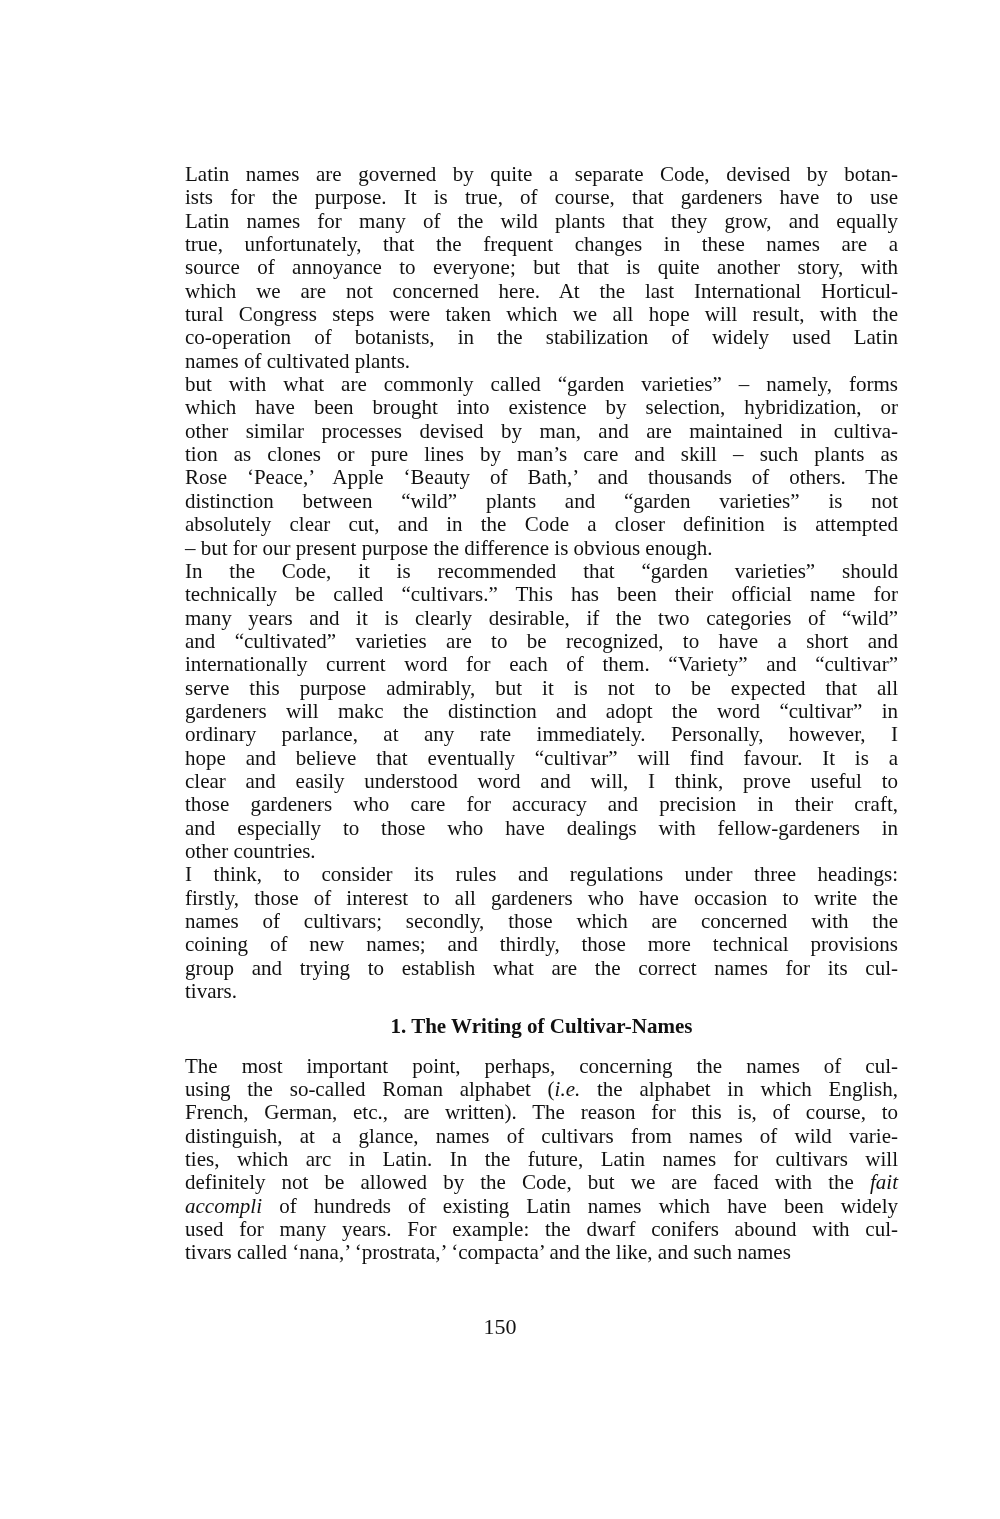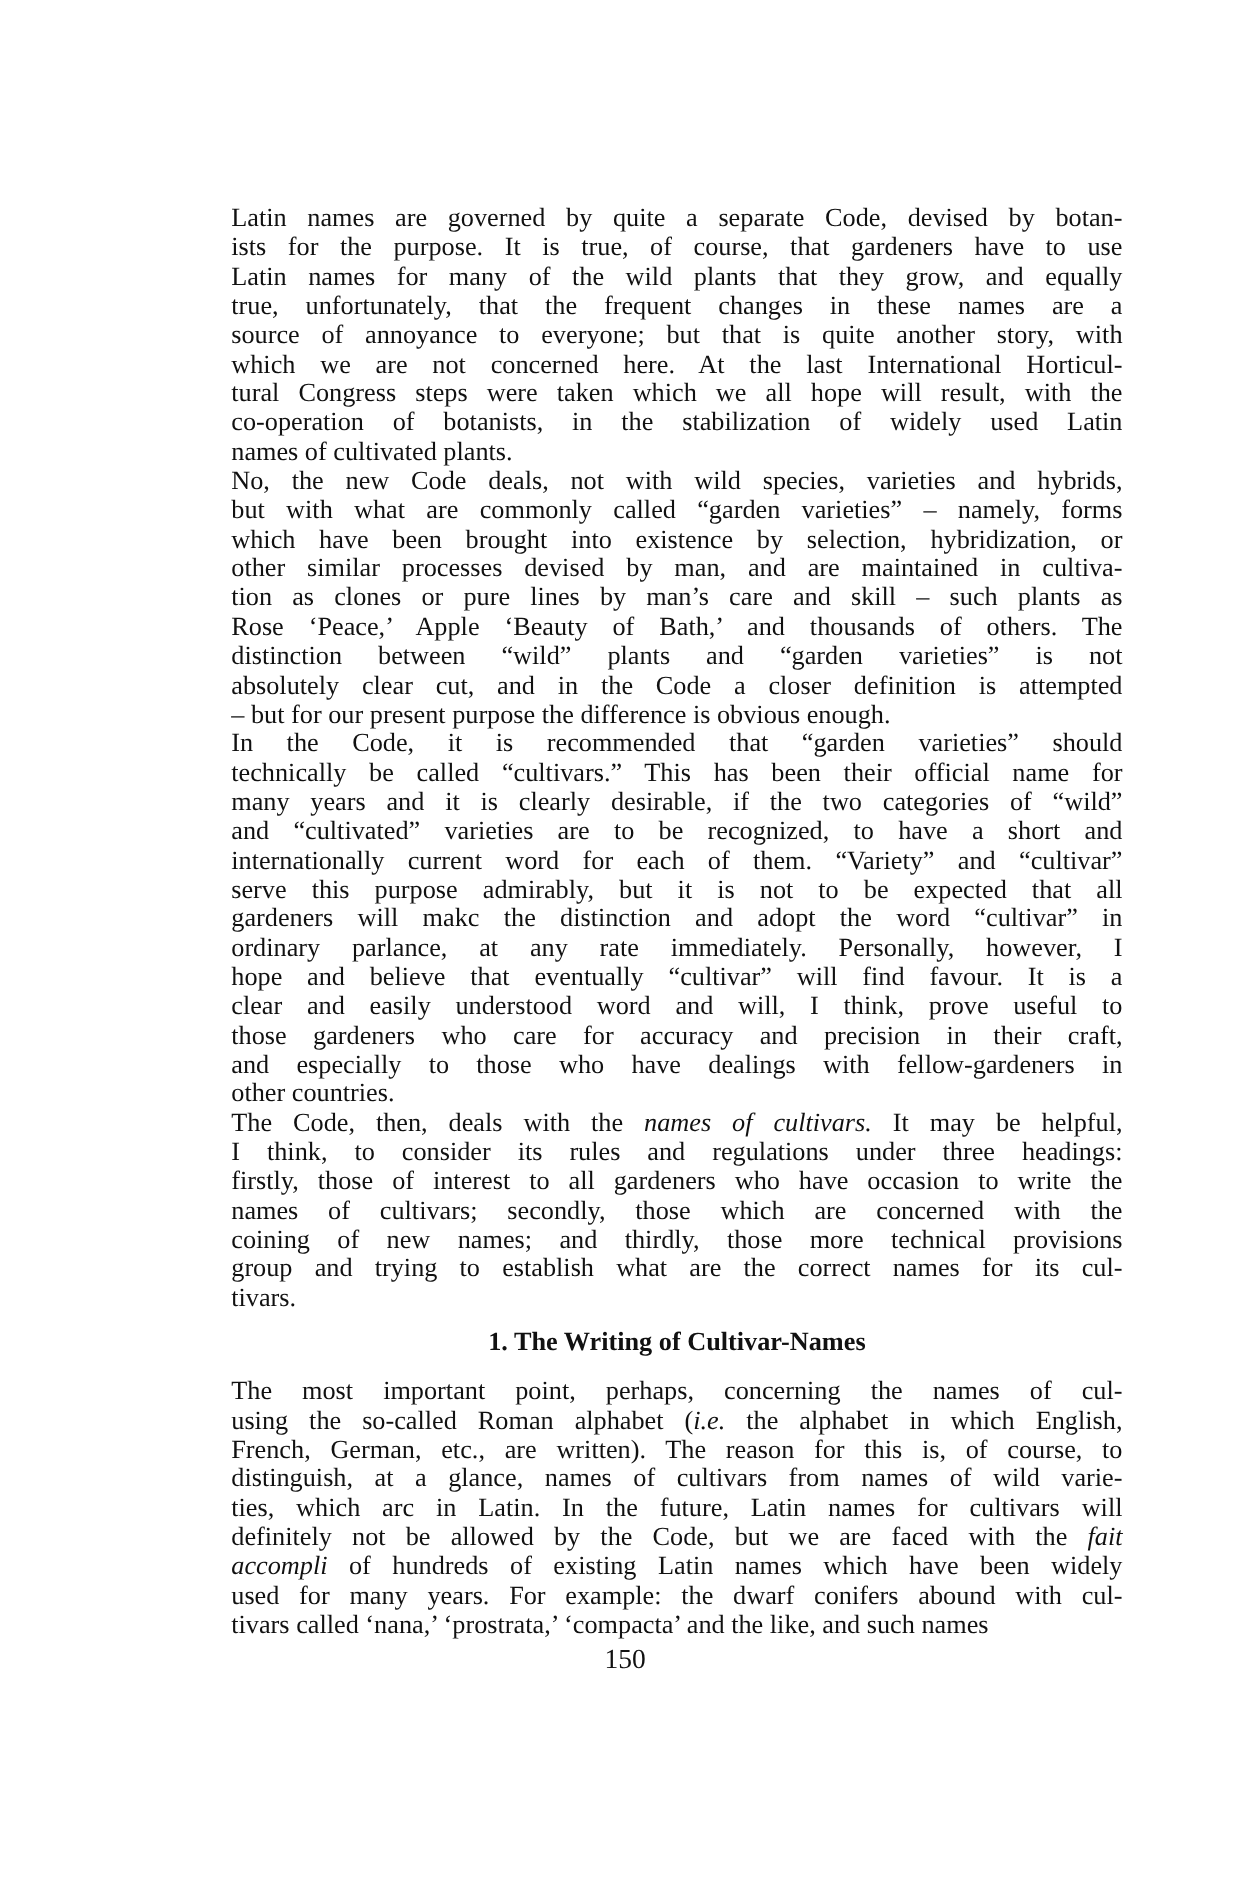--- a/index.html
+++ b/index.html
@@ -32,21 +32,20 @@
         <span class="line"><span>ists for the purpose. It is true, of course, that gardeners have to use</span></span>
         <span class="line"><span>Latin names for many of the wild plants that they grow, and equally</span></span>
         <span class="line"><span>true, unfortunately, that the frequent changes in these names are a</span></span>
         <span class="line"><span>source of annoyance to everyone; but that is quite another story, with</span></span>
         <span class="line"><span>which we are not concerned here. At the last International Horticul-</span></span>
         <span class="line"><span>tural Congress steps were taken which we all hope will result, with the</span></span>
         <span class="line"><span>co-operation of botanists, in the stabilization of widely used Latin</span></span>
         <span class="line last"><span>names of cultivated plants.</span></span>
       </div>
       <div class="para">
-        <span class="line"><span>No, the new Code deals, not with wild species, varieties and hybrids,</span></span>
         <span class="line"><span>but with what are commonly called “garden varieties” – namely, forms</span></span>
         <span class="line"><span>which have been brought into existence by selection, hybridization, or</span></span>
         <span class="line"><span>other similar processes devised by man, and are maintained in cultiva-</span></span>
         <span class="line"><span>tion as clones or pure lines by man’s care and skill – such plants as</span></span>
         <span class="line"><span>Rose ‘Peace,’ Apple ‘Beauty of Bath,’ and thousands of others. The</span></span>
         <span class="line"><span>distinction between “wild” plants and “garden varieties” is not</span></span>
         <span class="line"><span>absolutely clear cut, and in the Code a closer definition is attempted</span></span>
         <span class="line last"><span>– but for our present purpose the difference is obvious enough.</span></span>
       </div>
       <div class="para">
@@ -58,21 +57,20 @@
         <span class="line"><span>serve this purpose admirably, but it is not to be expected that all</span></span>
         <span class="line"><span>gardeners will makc the distinction and adopt the word “cultivar” in</span></span>
         <span class="line"><span>ordinary parlance, at any rate immediately. Personally, however, I</span></span>
         <span class="line"><span>hope and believe that eventually “cultivar” will find favour. It is a</span></span>
         <span class="line"><span>clear and easily understood word and will, I think, prove useful to</span></span>
         <span class="line"><span>those gardeners who care for accuracy and precision in their craft,</span></span>
         <span class="line"><span>and especially to those who have dealings with fellow-gardeners in</span></span>
         <span class="line last"><span>other countries.</span></span>
       </div>
       <div class="para">
-        <span class="line"><span>The Code, then, deals with the <i>names of cultivars.</i> It may be helpful,</span></span>
         <span class="line"><span>I think, to consider its rules and regulations under three headings:</span></span>
         <span class="line"><span>firstly, those of interest to all gardeners who have occasion to write the</span></span>
         <span class="line"><span>names of cultivars; secondly, those which are concerned with the</span></span>
         <span class="line"><span>coining of new names; and thirdly, those more technical provisions</span></span>
         <span class="line"><span>group and trying to establish what are the correct names for its cul-</span></span>
         <span class="line last"><span>tivars.</span></span>
       </div>
     </div>
   <div class="heading">1. The Writing of Cultivar-Names</div>
   <div id="section-paras">

